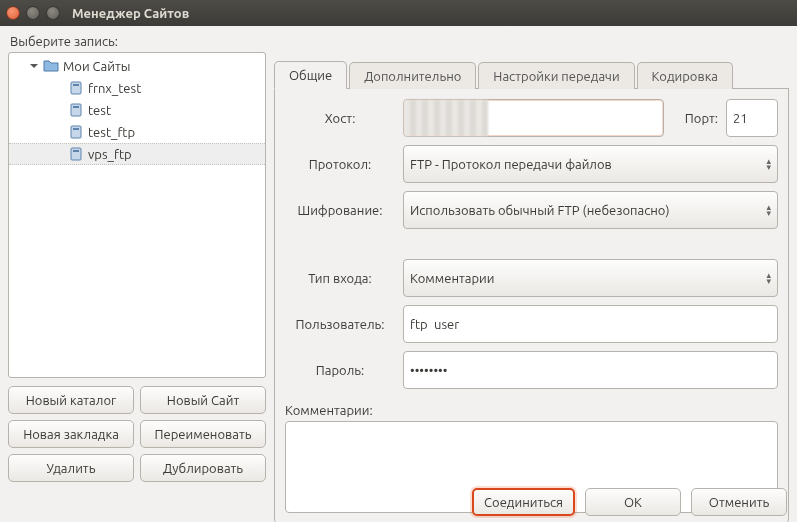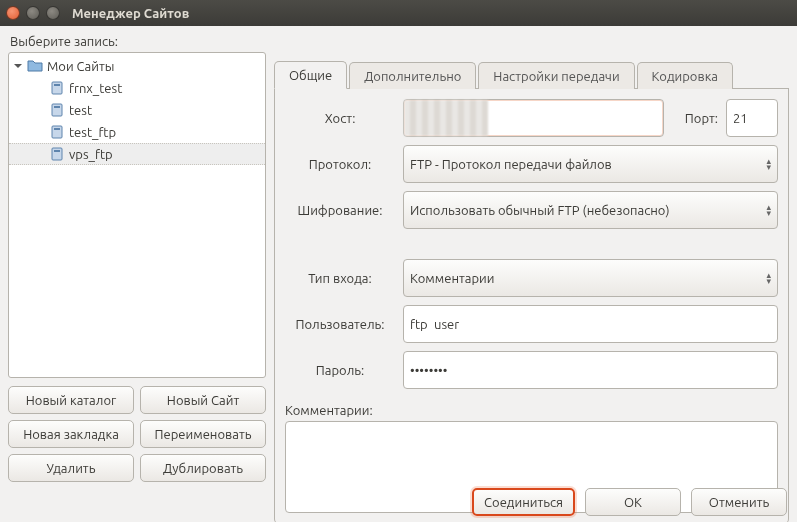--- a/index.html
+++ b/index.html
@@ -58,22 +58,22 @@
     overflow:auto;
     padding: 2px 0;
   }
   .tree-row {
     display:flex; align-items:center;
     height: 22px;
     padding: 0 4px;
     gap: 4px;
     white-space: nowrap;
   }
-  .tree-indent-1 { padding-left: 4px; }
-  .tree-indent-2 { padding-left: 40px; }
+  .tree-indent-1 { padding-left: 20px; }
+  .tree-indent-2 { padding-left: 59px; }
   .tree-row.selected {
     background: #eee;
     border-top: 1px dotted #c8c5be;
     border-bottom: 1px dotted #c8c5be;
   }
   .expander {
     width:10px; height:10px;
     display:inline-flex; align-items:center; justify-content:center;
     color:#555;
   }

